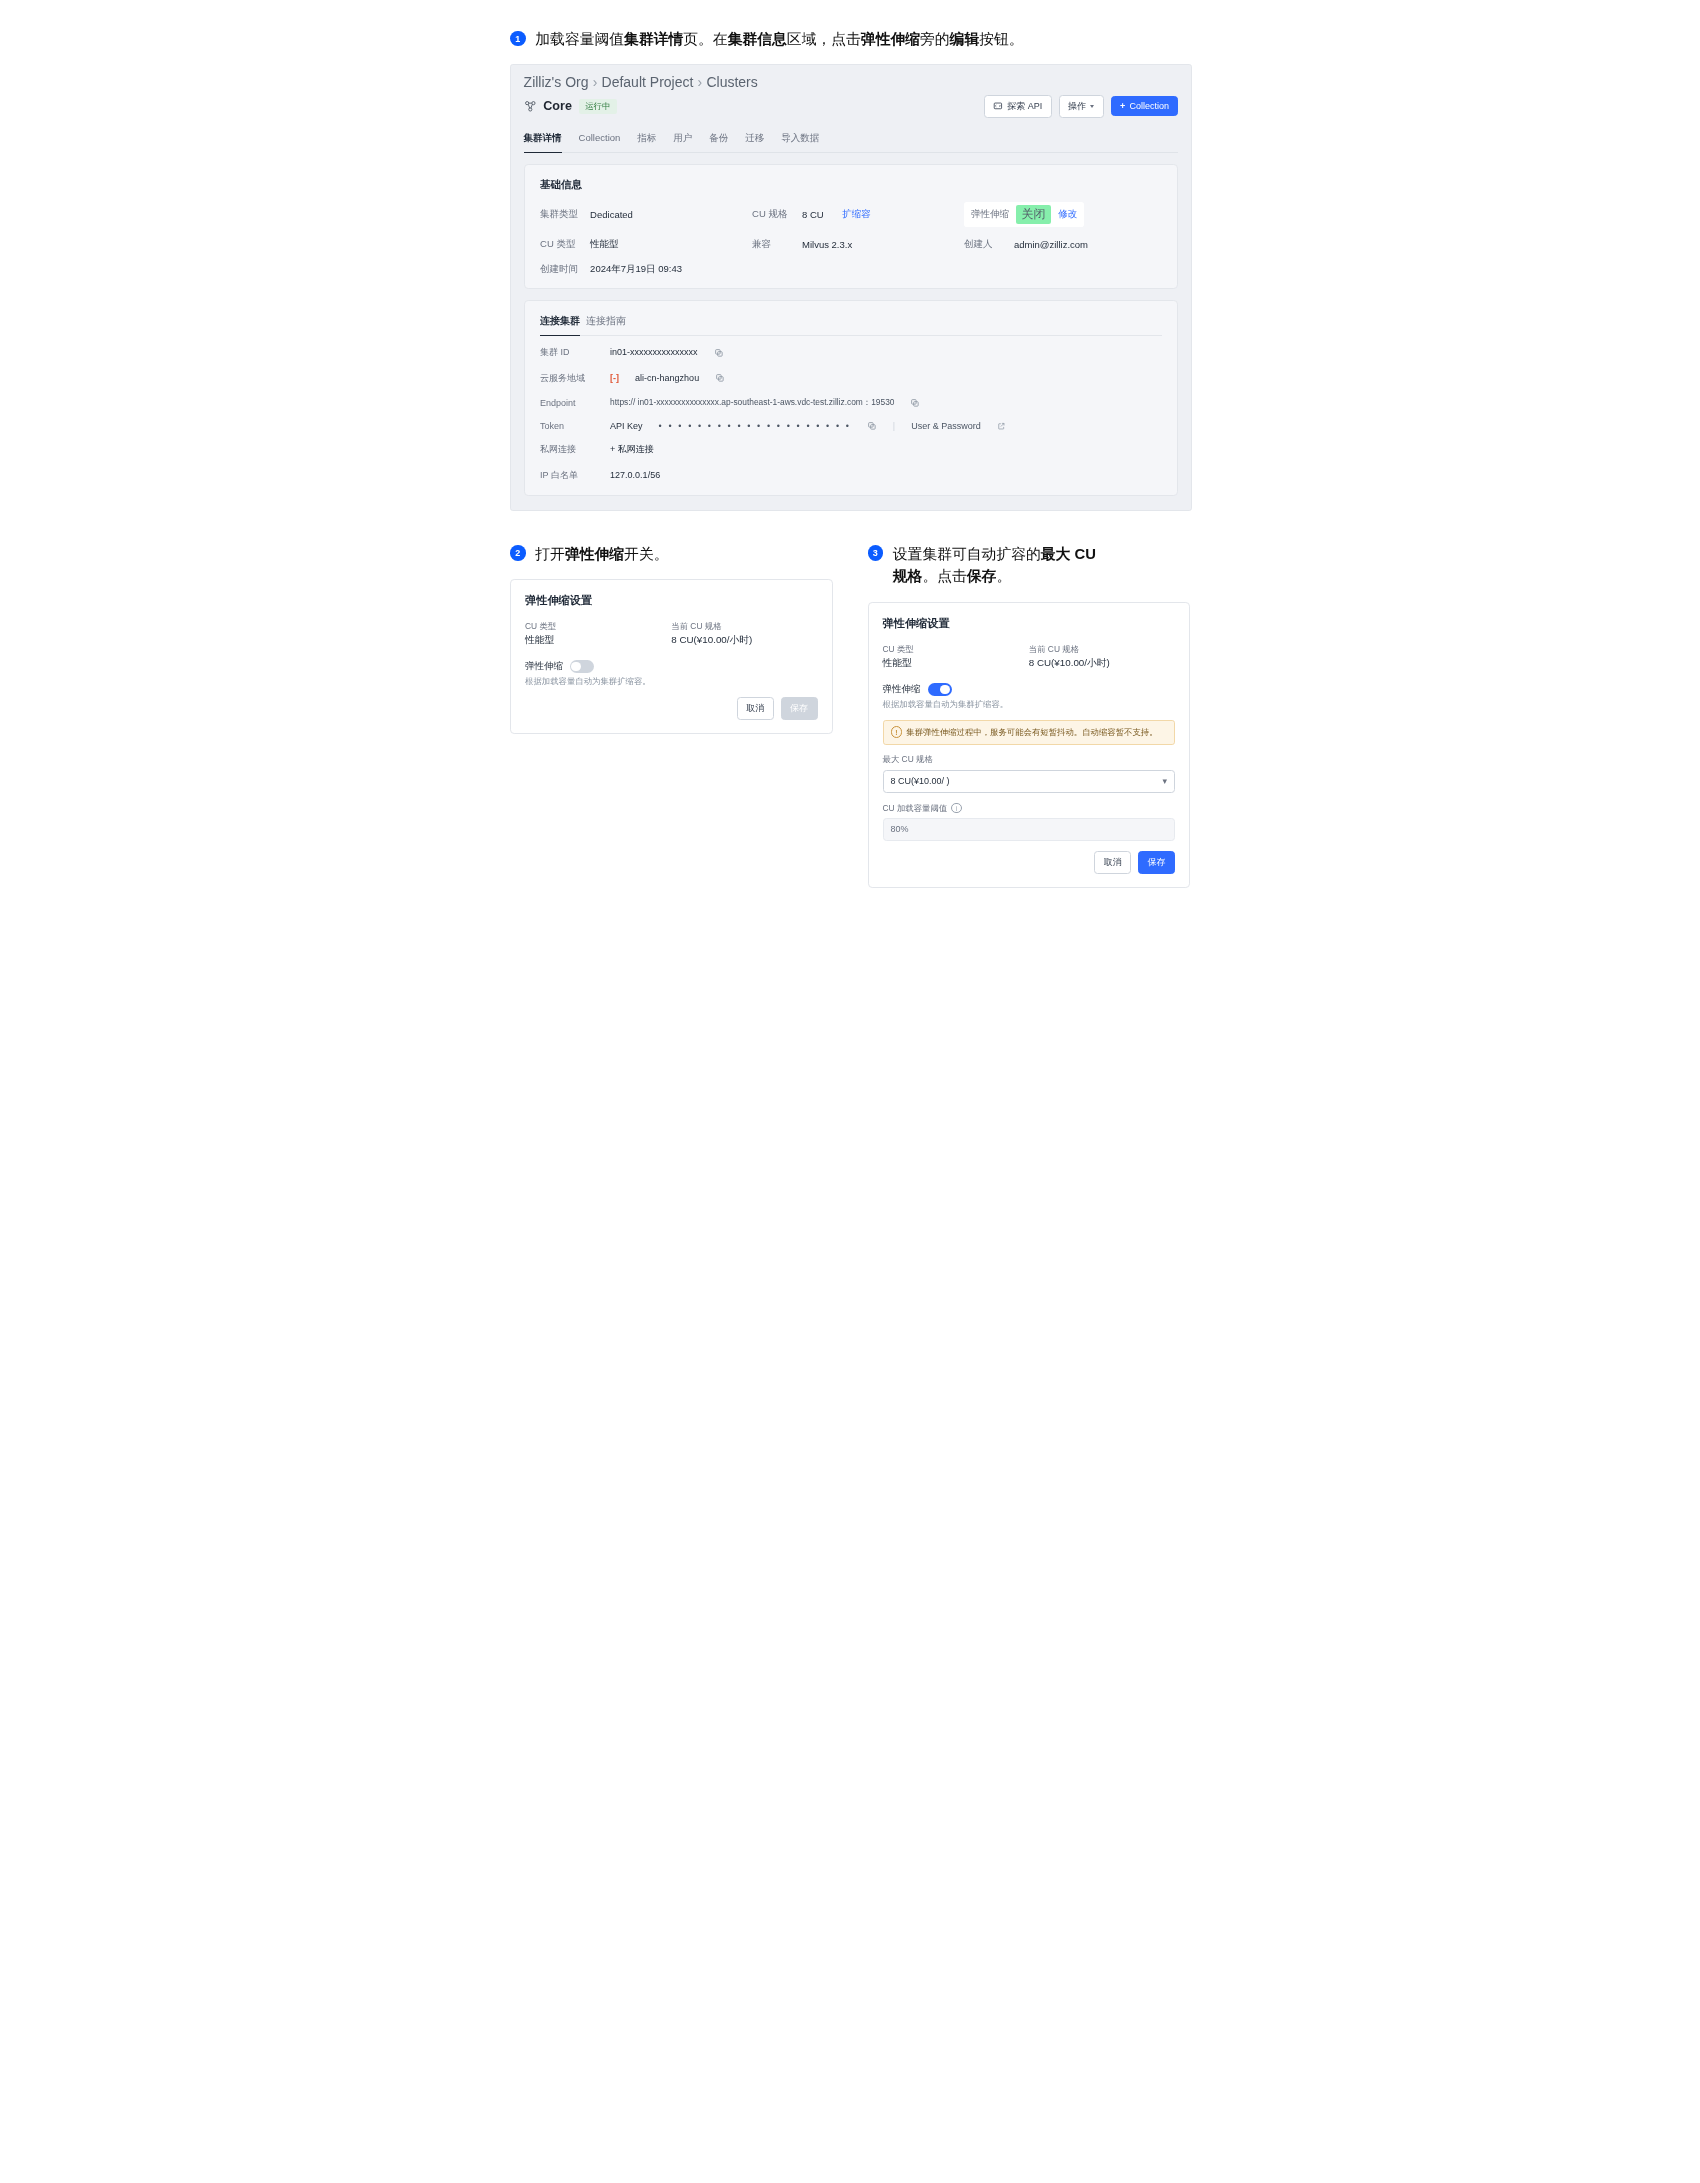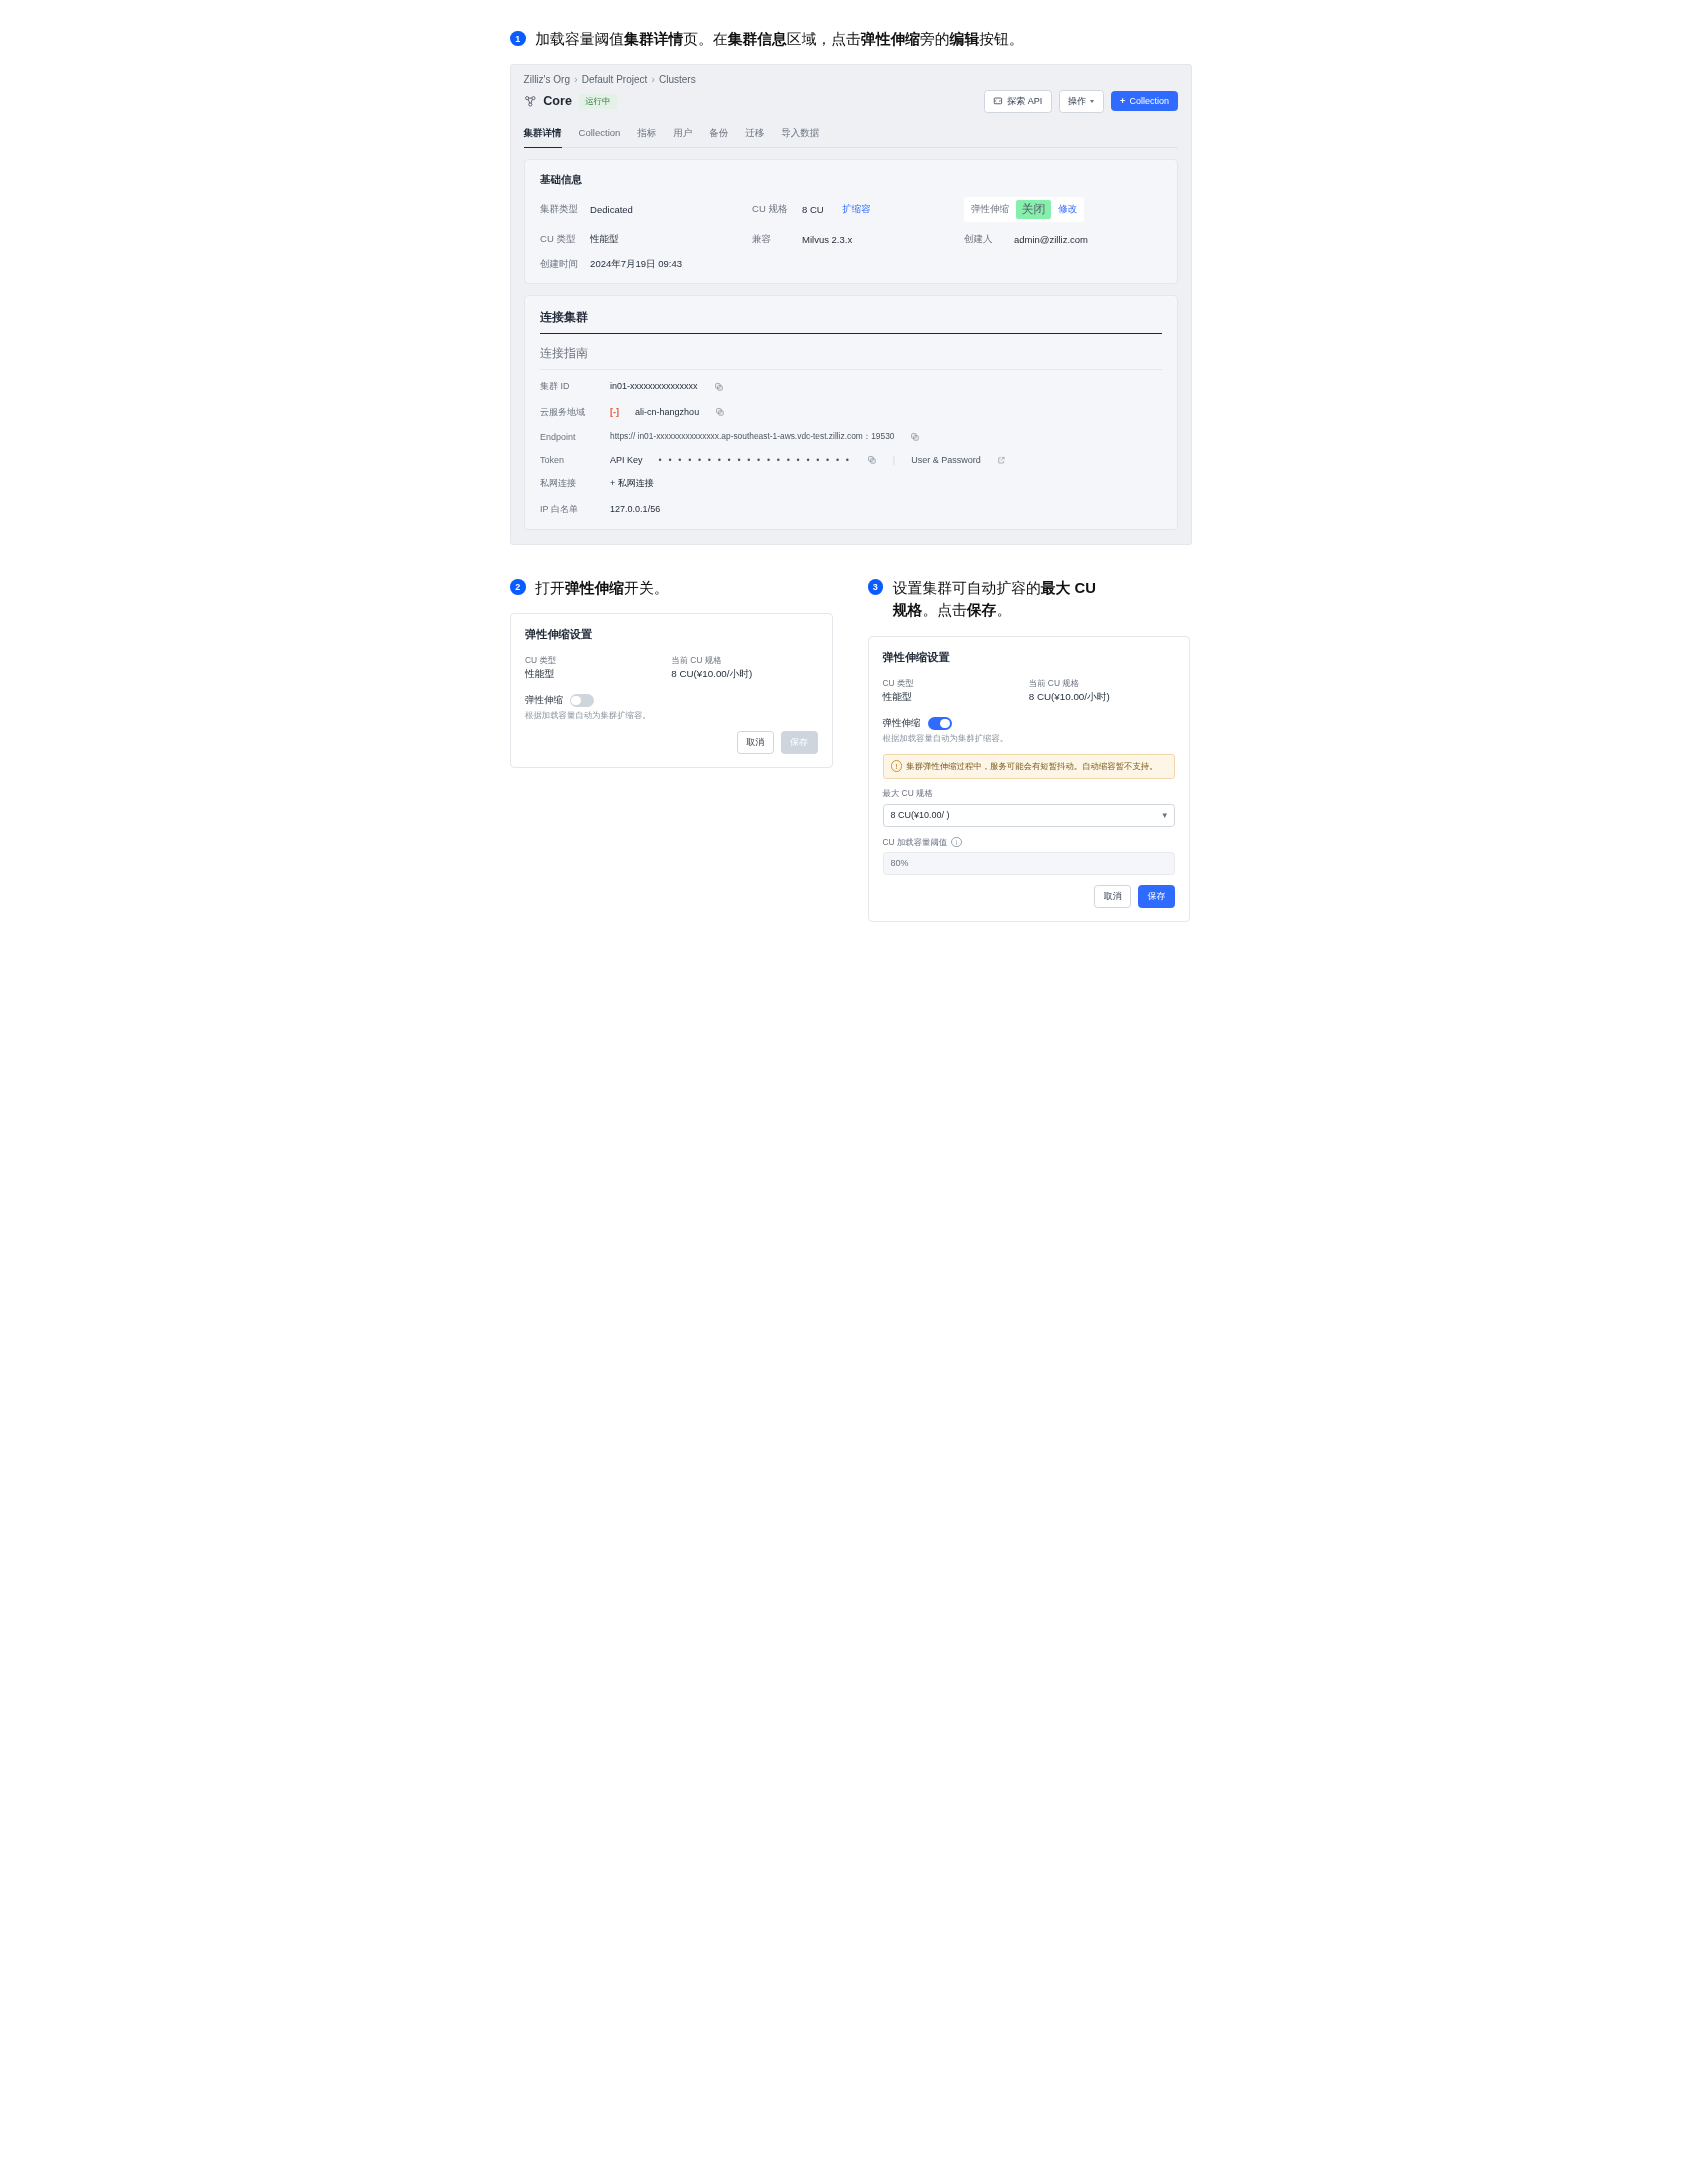--- a/index.html
+++ b/index.html
@@ -3,21 +3,21 @@
 <meta charset="utf-8">
 <style>
 html,body{margin:0;padding:0;background:#fff;font-family:-apple-system,BlinkMacSystemFont,"Segoe UI",Helvetica,Arial,"PingFang SC","Hiragino Sans GB","Microsoft YaHei",sans-serif;color:#1f2937;}
 .page{width:680px;margin:0 auto;padding:28px 0 42px 0;}
 .step-row{display:flex;align-items:flex-start;margin-bottom:12.6px;}
 .step-num{width:15.5px;height:15.5px;border-radius:50%;background:#0b5cff;color:#fff;font-weight:700;font-size:9px;display:flex;align-items:center;justify-content:center;margin-right:9.8px;margin-top:2.8px;flex:none;}
 .step-text{font-size:14.8px;line-height:1.55;color:#111;}
 .step-text b{font-weight:700;}
 .screenshot{background:#eef0f4;border-radius:2.8px;padding:0;width:100%;margin:8.4px 0 32px 0;overflow:hidden;border:0.7px solid #e3e6eb;}
 .shot-inner{padding:9.8px 12.6px 0 12.6px;}
-.bc{font-size:10px;color:#5b6470;display:flex;gap:4.2px;align-items:center;margin-bottom:4.2px;}
+.bc{font-size:14px;color:#5b6470;display:flex;gap:4.2px;align-items:center;margin-bottom:4.2px;}
 .bc a{color:#5b6470;text-decoration:none;}
 .bc-sep{color:#98a0aa;}
 .title-row{display:flex;align-items:center;justify-content:space-between;margin-bottom:9.8px;}
 .title-left{display:flex;align-items:center;gap:7px;}
 .nodes-icon{width:12.6px;height:12.6px;color:#57606a;}
 .cl-name{font-size:12.6px;font-weight:600;color:#1f2530;}
 .badge-run{background:#e3f1e7;color:#2f7a3e;font-size:8.4px;padding:2.1px 6.3px;border-radius:2.1px;font-weight:500;}
 .title-right{display:flex;align-items:center;gap:7px;}
 .btn{border:0.7px solid #cfd5dd;background:#fff;border-radius:3.5px;padding:4.2px 8.4px;font-size:9px;color:#374151;display:inline-flex;align-items:center;gap:4.2px;cursor:pointer;}
 .btn-primary{background:#2f6bff;border-color:#2f6bff;color:#fff;}
@@ -28,21 +28,21 @@
 .tab.active{color:#1f2937;font-weight:600;border-bottom:1.4px solid #1f2937;margin-bottom:-0.7px;}
 .card{background:#f5f6f9;border:0.7px solid #e3e6eb;border-radius:4.2px;margin:11.2px 0;padding:12.6px 15.5px;width:100%;box-sizing:border-box;}
 .card-title{font-size:10.5px;font-weight:600;margin-bottom:9.8px;color:#1f2937;}
 .info-grid{display:grid;grid-template-columns:1fr 1fr 1fr;row-gap:11.2px;column-gap:14px;font-size:9.5px;}
 .info-item{display:flex;gap:8px;align-items:center;}
 .info-lbl{color:#6b7280;min-width:42px;}
 .info-val{color:#1f2937;}
 .linkish{color:#2f6bff;cursor:pointer;}
 .highlight{background:#fff;border-radius:2.8px;padding:2.8px 7px;display:inline-flex;align-items:center;gap:7px;}
 .pill-off{background:#86efac;color:#525c68;font-size:12px;padding:1.4px 5.6px;border-radius:2.1px;}
-.conn-tabs{display:flex;gap:12px;border-bottom:0.7px solid #e3e6eb;margin-bottom:9.8px;font-size:12px;flex-direction:column;}
+.conn-tabs{display:flex;gap:6px;border-bottom:0.7px solid #e3e6eb;margin-bottom:9.8px;font-size:10px;}
 .conn-tab{padding:0 0 7px 0;color:#6b7280;cursor:pointer;}
 .conn-tab.active{color:#1f2937;font-weight:600;border-bottom:1.4px solid #1f2937;margin-bottom:-0.7px;}
 .kv{display:grid;grid-template-columns:70px 1fr;row-gap:12.6px;align-items:center;font-size:9px;}
 .kv .k{color:#6b7280;}
 .kv .v{color:#1f2937;display:flex;align-items:center;gap:16px;flex-wrap:wrap;}
 .copy{width:9.8px;height:9.8px;color:#8a94a1;cursor:pointer;}
 .dots{letter-spacing:2.1px;color:#4b5563;}
 .region-pill{color:#e05636;font-weight:700;font-size:9px;}
 .vbar{color:#cfd5dd;}
 .ext{width:8.4px;height:8.4px;color:#8a94a1;}

